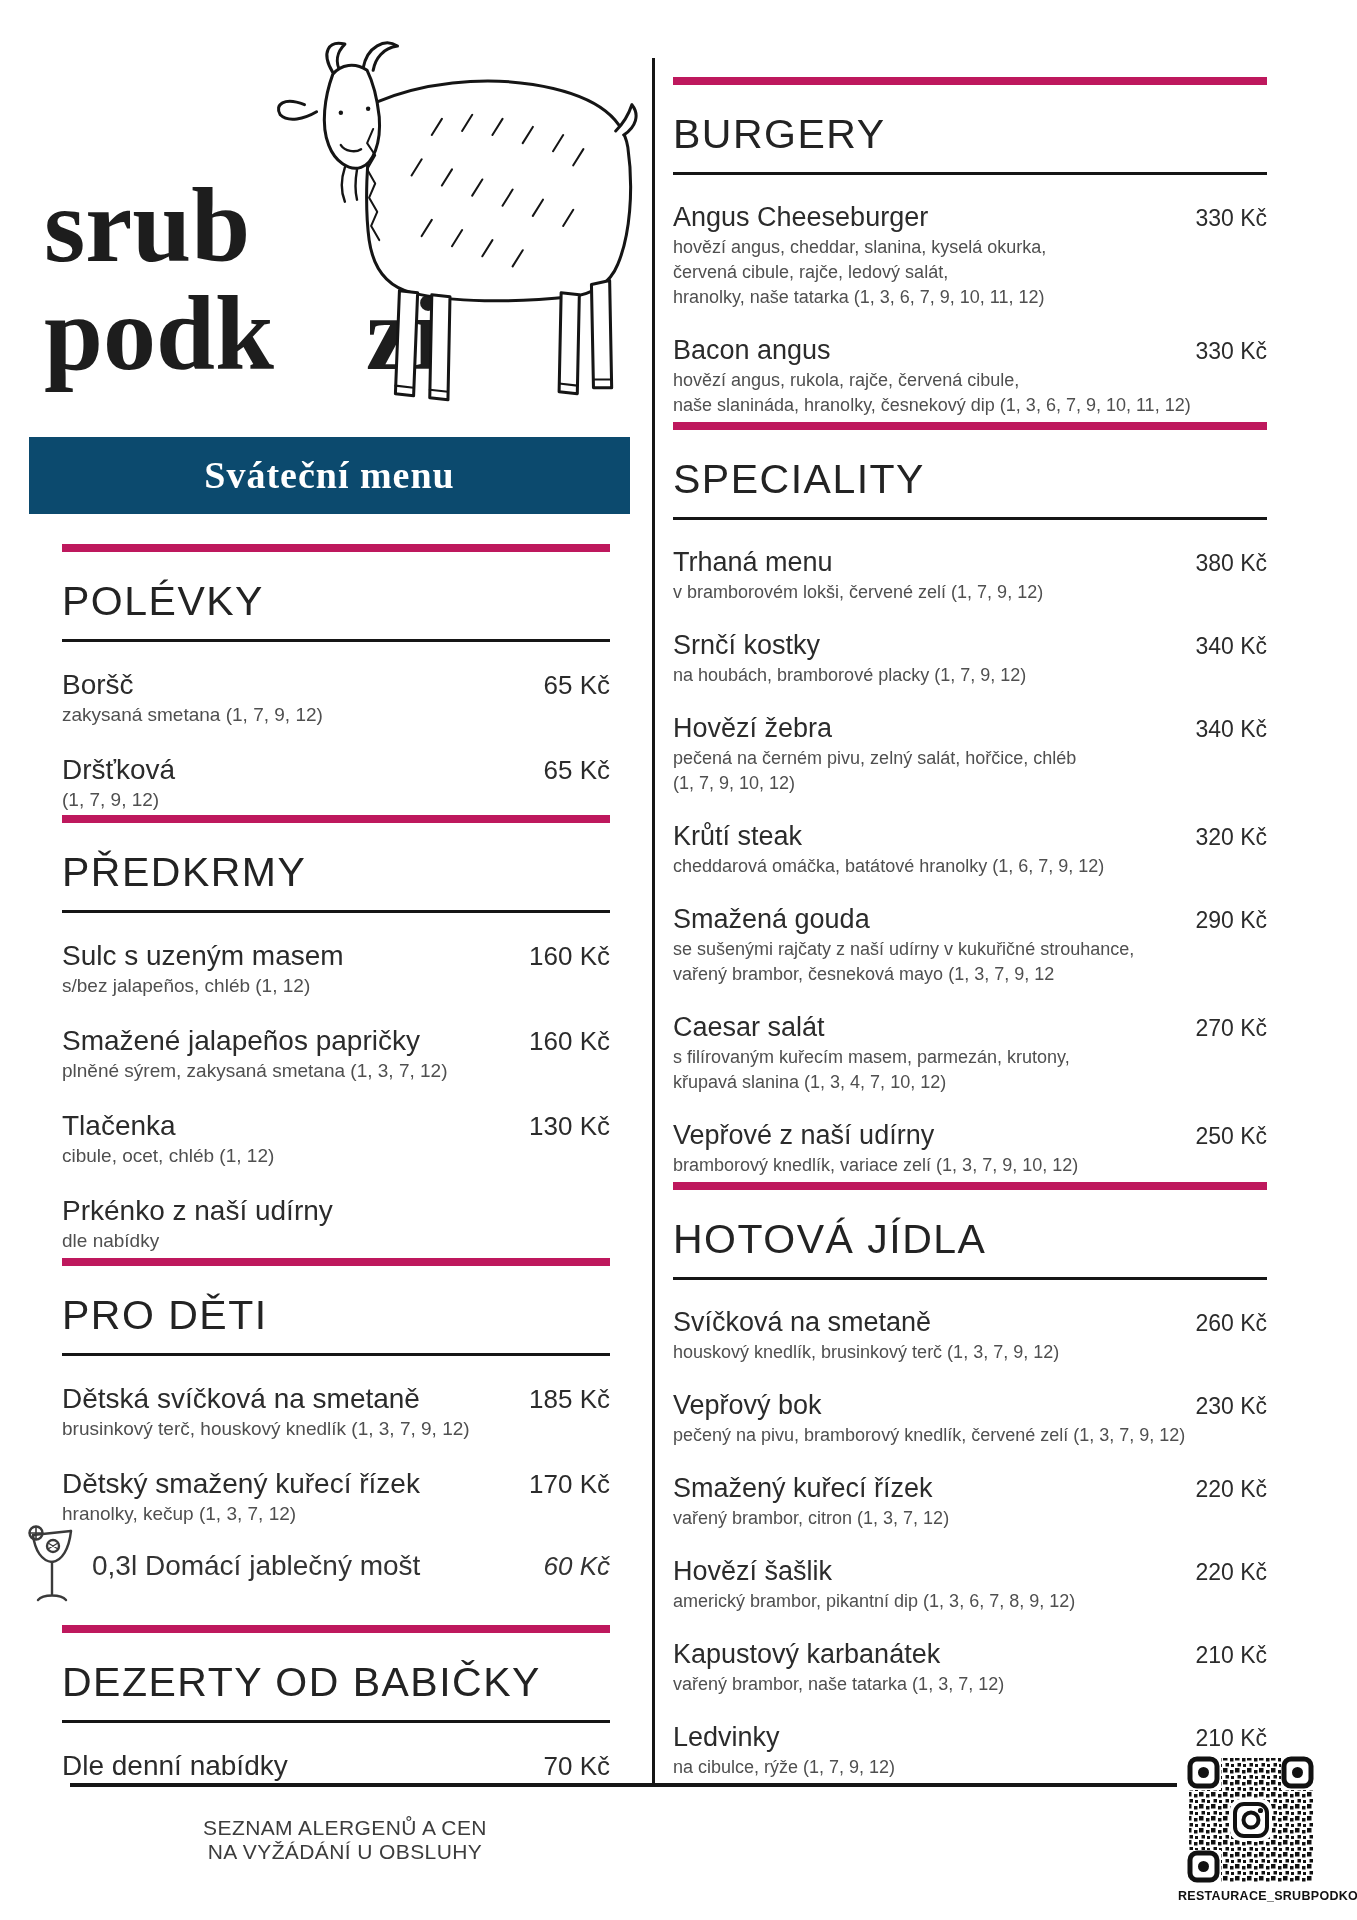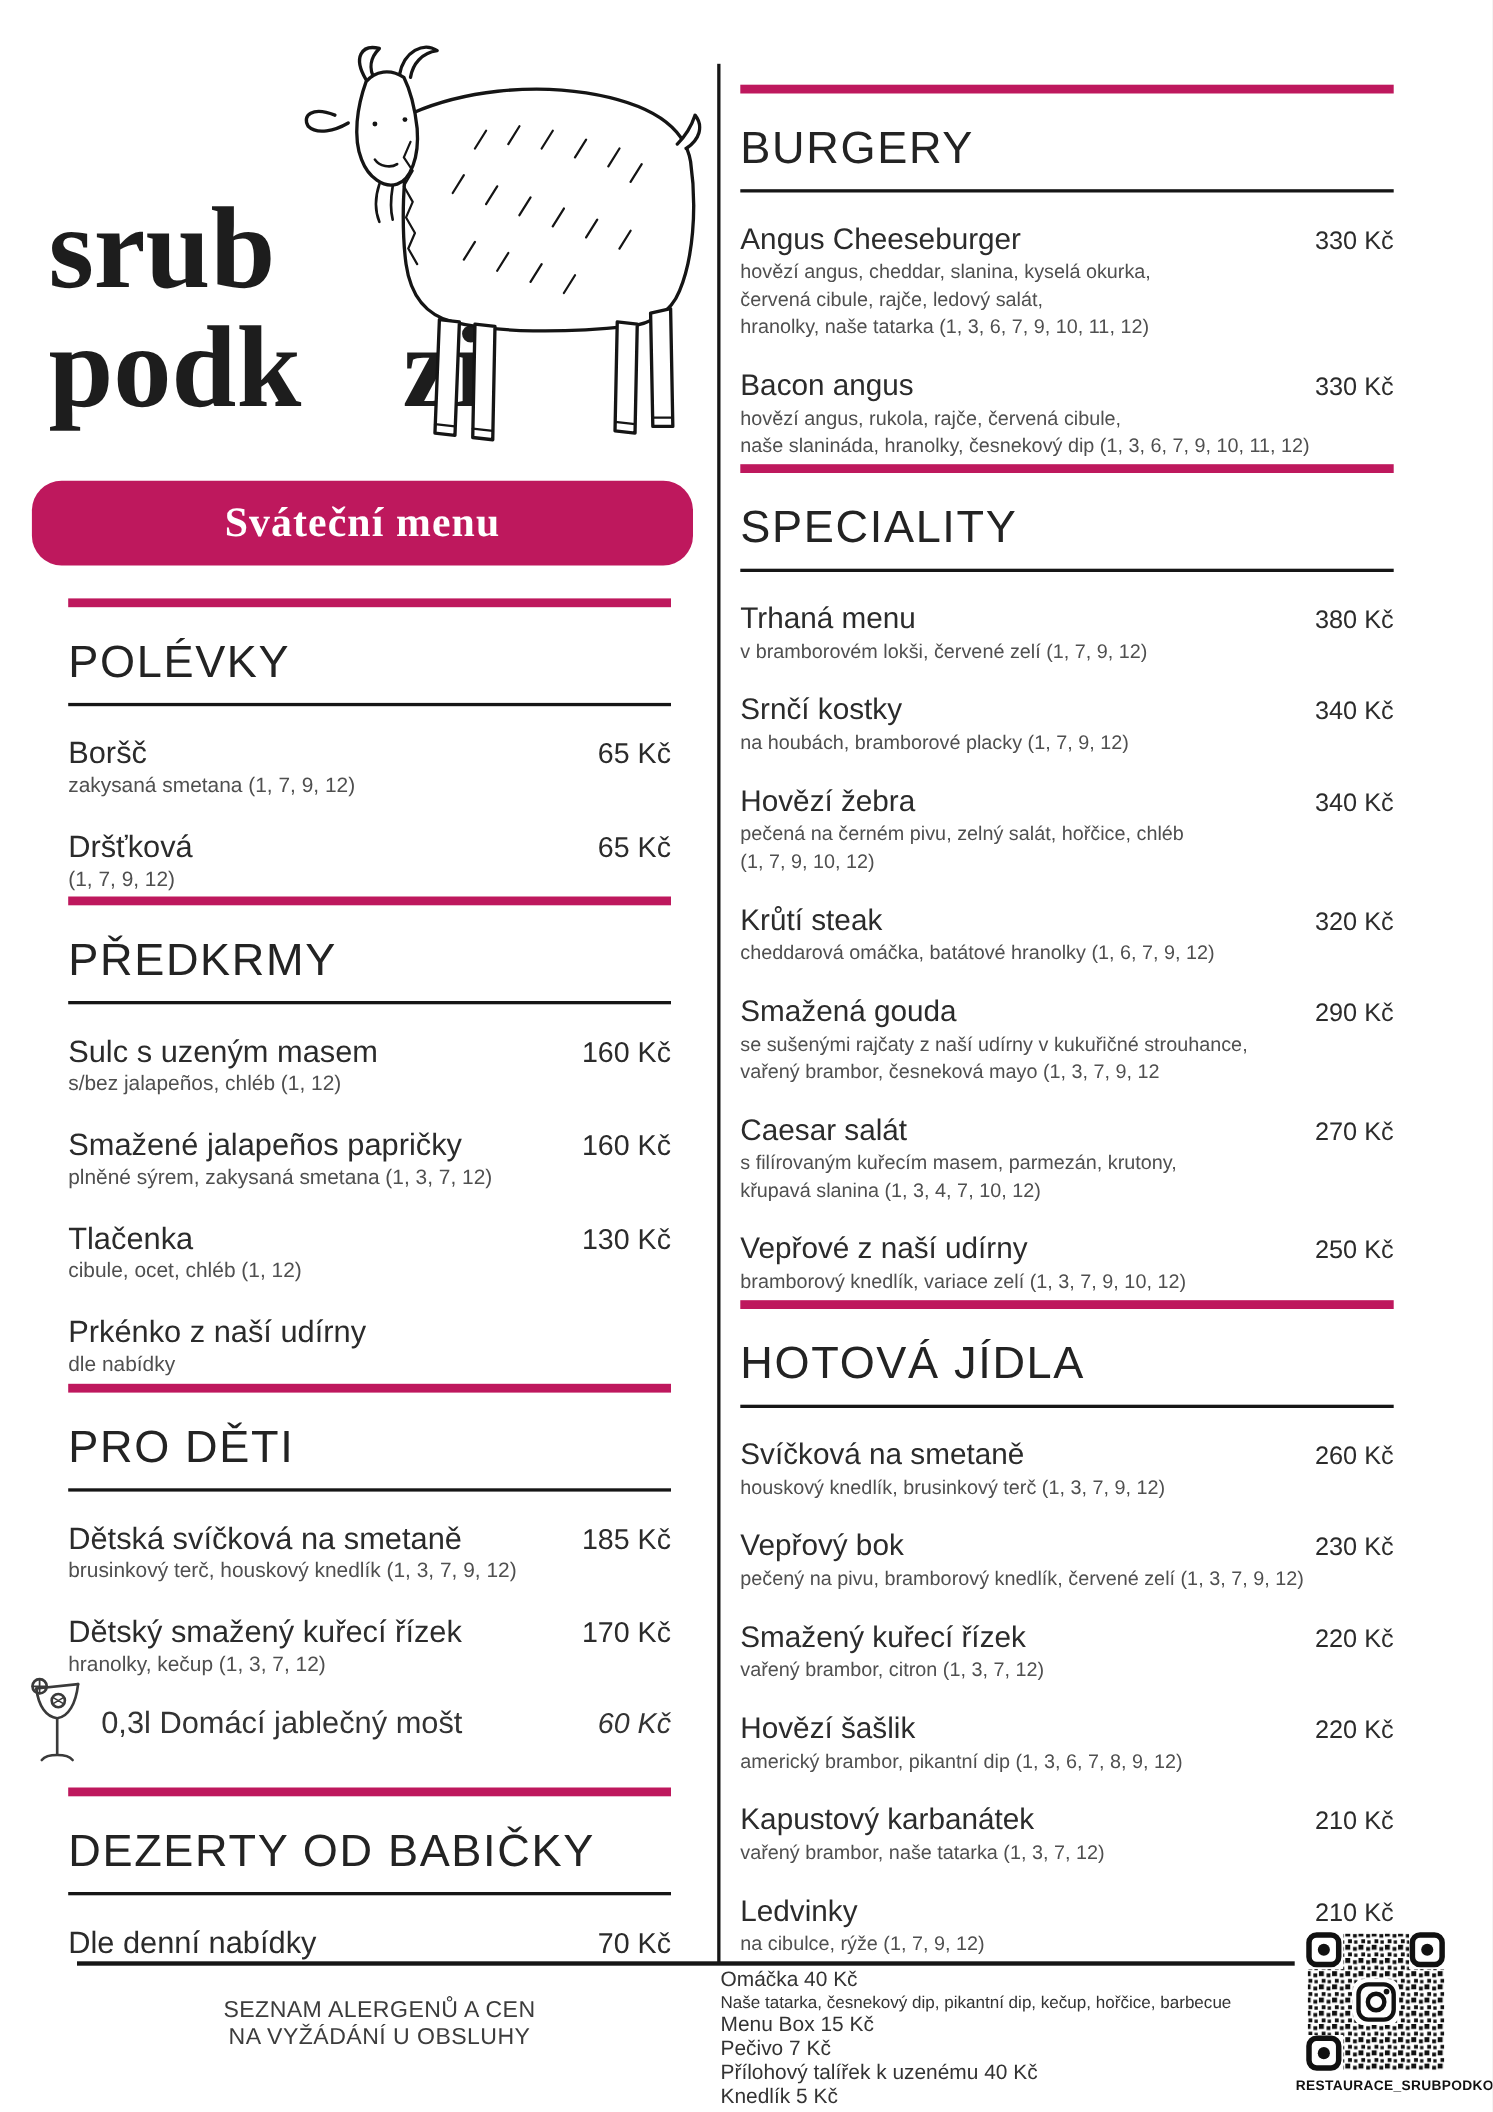--- a/index.html
+++ b/index.html
@@ -6,21 +6,21 @@
   .page{position:relative;width:1357px;height:1920px;background:#ffffff;margin:0 auto;
         font-family:"Liberation Sans","DejaVu Sans",sans-serif;color:#2b2b2b;overflow:hidden;}
 
   
   .logo-text{position:absolute;left:44px;top:172px;font-family:"Liberation Serif","DejaVu Serif",serif;
              font-weight:bold;font-size:106px;line-height:108px;color:#1d1d1d;letter-spacing:0;}
   .logo-spacer{display:inline-block;width:92px;}
   .goat{position:absolute;left:266px;top:38px;width:372px;height:384px;}
 
   
-  .banner{position:absolute;left:29px;top:437px;width:601px;height:77px;background:#be185d;border-radius:27px;}
+  .banner{position:absolute;left:29px;top:437px;width:601px;height:77px;background:#0c4a6e;}
   .banner-label{font-family:"Liberation Serif","DejaVu Serif",serif;font-weight:bold;font-size:38px;
                 line-height:77px;color:#ffffff;text-align:center;letter-spacing:1px;}
 
   
   .divider{position:absolute;left:652px;top:58px;width:3px;height:1727px;background:#161616;}
   .footer-rule{position:absolute;left:70px;top:1783px;width:1107px;height:4px;background:#161616;}
 
   .sec{position:absolute;}
   .sec.left{left:62px;width:548px;}
   .sec.right{left:673px;width:594px;}
@@ -363,28 +363,20 @@
     </div>
   </section>
 
   <div class="footer-rule"></div>
 
   <div class="allergen-note">
     <div>SEZNAM ALERGENŮ A CEN</div>
     <div>NA VYŽÁDÁNÍ U OBSLUHY</div>
   </div>
 
-  <div class="footnotes">
-    <div>Omáčka 40 Kč</div>
-    <div class="small">Naše tatarka, česnekový dip, pikantní dip, kečup, hořčice, barbecue</div>
-    <div>Menu Box 15 Kč</div>
-    <div>Pečivo 7 Kč</div>
-    <div>Přílohový talířek k uzenému 40 Kč</div>
-    <div>Knedlík 5 Kč</div>
-  </div>
 
   <svg class="qr" viewBox="0 0 128 128">
     <defs>
       <pattern id="qrp" width="12" height="12" patternUnits="userSpaceOnUse">
         <rect x="0" y="0" width="4.5" height="4.5" fill="#111"></rect>
         <rect x="7" y="2" width="3.5" height="3.5" fill="#111"></rect>
         <rect x="2.5" y="7" width="3.5" height="3.5" fill="#111"></rect>
         <rect x="8" y="8" width="3" height="3" fill="#111"></rect>
       </pattern>
     </defs>

